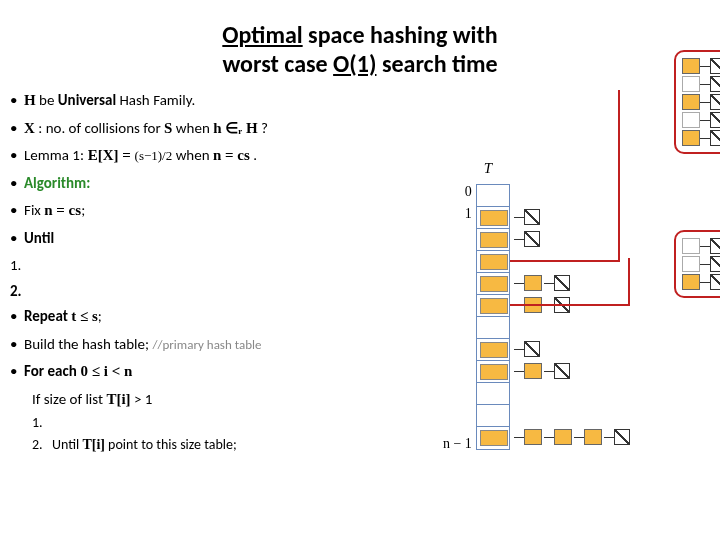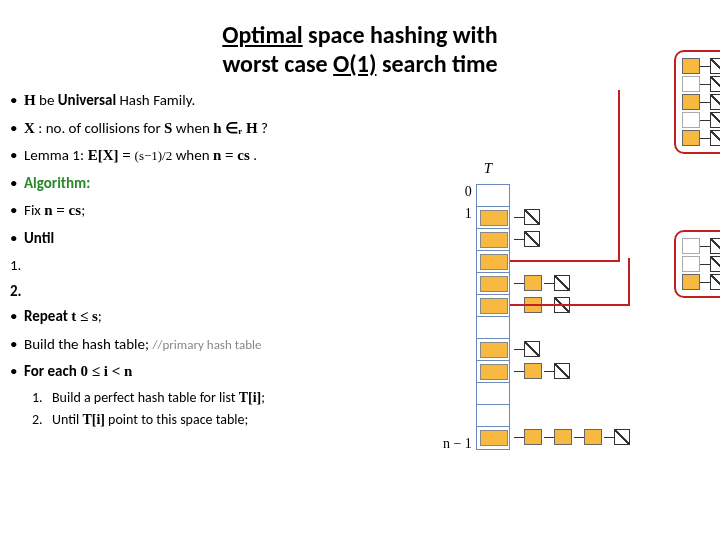--- a/index.html
+++ b/index.html
@@ -82,28 +82,28 @@
         <div class="txt"><span class="bold">Repeat </span><span class="bold sub">t ≤ s</span><span>;</span></div>
       </div>
     <div class="bul">
         <div class="dot">•</div>
         <div class="txt"><span>Build the hash table; </span><span class="comment">//primary hash table</span></div>
       </div>
     <div class="bul">
         <div class="dot">•</div>
         <div class="txt"><span class="bold">For each</span><span class="bold sub">   0 ≤ i &lt; n</span></div>
       </div>
+    <div style="padding-left:22px;"><span>If size of list </span><span class="bold sub">T[i]</span><span> &gt; 1</span></div>
     <div class="inner">
       <div class="numitem">
           <div class="num">1.</div>
-          <div><span>Build a perfect hash table for list </span><span class="bold sub">T[i]</span><span>;</span></div>
         </div>
       <div class="numitem">
           <div class="num">2.</div>
-          <div><span>Until </span><span class="bold sub">T[i]</span><span> point to this space table;</span></div>
+          <div><span>Until </span><span class="bold sub">T[i]</span><span> point to this size table;</span></div>
         </div>
     </div>
   </div>
 
   <div class="right">
     <div class="dia">
       <div class="tlabel" style="left:50px; top:80px;">T</div>
       <div class="idx" style="left:-2px; top:104px;">0</div>
       <div class="idx" style="left:-2px; top:126px;">1</div>
       <div class="idx" style="left:-2px; top:356px;">n − 1</div>

